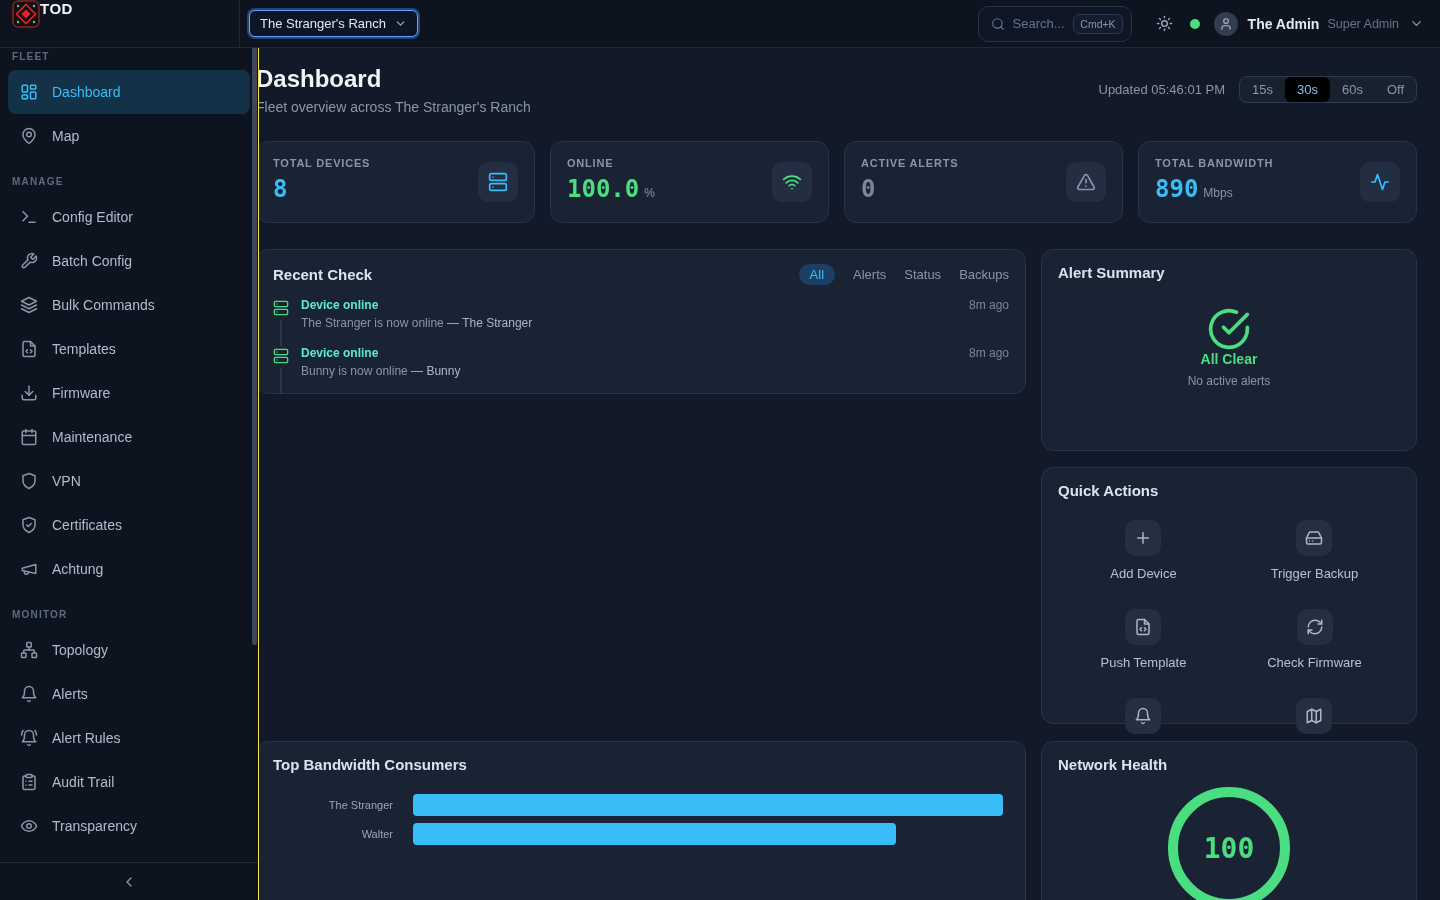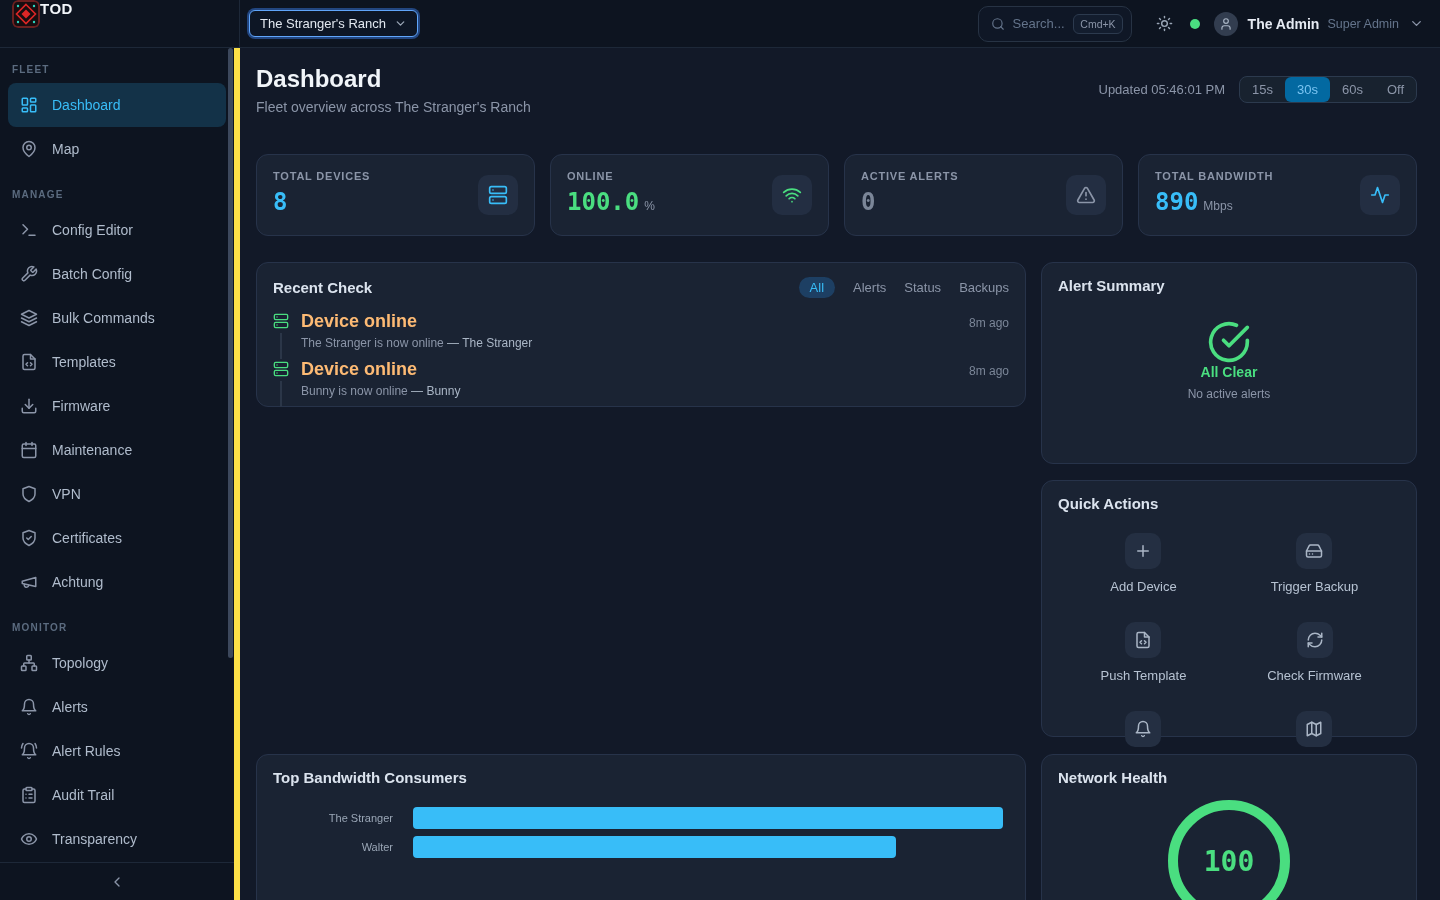--- a/index.html
+++ b/index.html
@@ -31,22 +31,22 @@
          padding:3px 6px; background:#131d2e; }
   .theme-btn { margin-left:24px; color:#9aa6b6; display:flex; cursor:pointer; }
   .status-dot { width:10px; height:10px; border-radius:50%; background:#4ade80; margin-left:17px; }
   .avatar { width:24px; height:24px; border-radius:50%; background:#323d4f; color:#aab6c6;
             display:flex; align-items:center; justify-content:center; margin-left:14px; }
   .user-name { margin-left:10px; font-size:14px; font-weight:600; color:#e5eaf2; }
   .user-role { margin-left:8px; font-size:12.5px; color:#64748b; }
   .user-caret { margin-left:10px; color:#8b95a8; display:flex; cursor:pointer; }
 
   
-  .sidebar { position:absolute; top:48px; left:0; width:240px; bottom:0; background:#0d1420;
-             border-right:6px solid #fde047; z-index:4; }
+  .sidebar { position:absolute; top:35px; left:0; width:259px; bottom:0; background:#0d1420;
+             border-right:1px solid #fde047; z-index:4; }
   .sb-scroll { position:absolute; top:0; right:1px; width:5px; height:610px;
                background:#3c485c; border-radius:3px; }
   .nav { padding-top:12px; }
   .nav-section { font-size:10px; font-weight:700; letter-spacing:1.2px; color:#5b6b7f;
                  padding:0 12px; margin:18px 0 8px; }
   .nav-section.first { margin-top:4px; }
   .nav-item { height:44px; margin:0 8px; border-radius:8px; display:flex; align-items:center;
               gap:14px; padding:0 12px; color:#b0bccc; font-size:14px; cursor:pointer; }
   .nav-item .nav-icon { display:flex; color:#8b95a8; }
   .nav-item.active { background:#133248; color:#38bdf8; }
@@ -58,27 +58,27 @@
   .main { position:absolute; left:240px; top:48px; right:0; bottom:0; padding:16px 23px 0 16px; overflow:hidden; }
   .page-head { display:flex; justify-content:space-between; }
   .page-title { font-size:24px; font-weight:700; color:#f1f5f9; line-height:30px; }
   .page-sub { font-size:14px; color:#8b95a8; margin-top:5px; }
   .head-right { display:flex; align-items:center; gap:14px; margin-top:12px; align-self:flex-start; }
   .updated { font-size:13px; color:#8b95a8; }
   .seg { display:flex; align-items:center; background:#18222f; border:1px solid #2c3a4e;
          border-radius:8px; overflow:hidden; }
   .seg button { font-family:"Liberation Sans",sans-serif; font-size:13px; color:#8b95a8; background:transparent;
                 border:none; padding:5px 12px; cursor:pointer; }
-  .seg button.on { background:#0369a1; color:#7ac4f2; border-radius:6px; }
+  .seg button.on { background:#000000; color:#7ac4f2; border-radius:6px; }
 
   .panel { background:#1a2333; border:1px solid #27334a; border-radius:12px; }
   .panel-title { font-size:15px; font-weight:600; color:#dbe3ee; }
 
   .stats { display:grid; grid-template-columns:repeat(4,1fr); gap:15px; margin-top:26px; }
-  .stat { height:82px; padding:15px 16px; display:flex; justify-content:space-between;margin-top:13px; }
+  .stat { height:82px; padding:15px 16px; display:flex; justify-content:space-between; }
   .stat-label { font-size:11px; font-weight:600; letter-spacing:.8px; color:#8b95a8; }
   .stat-value { margin-top:7px; font-family:"DejaVu Sans Mono",monospace; font-size:24px;
                 font-weight:700; line-height:26px; display:flex; align-items:baseline; }
   .stat-value .suffix { font-family:"Liberation Sans",sans-serif; font-size:12px; font-weight:400;
                         color:#8b95a8; margin-left:5px; }
   .stat-value.c-blue { color:#38bdf8; } .stat-value.c-green { color:#4ade80; } .stat-value.c-muted { color:#7b8698; }
   .stat-tile { width:40px; height:40px; border-radius:10px; background:#232e42; display:flex;
                align-items:center; justify-content:center; align-self:center; }
   .stat-tile.t-blue { color:#38bdf8; } .stat-tile.t-green { color:#4ade80; } .stat-tile.t-muted { color:#8b95a8; }
 
@@ -90,21 +90,21 @@
   .events-head { display:flex; justify-content:space-between; align-items:center; }
   .tabs { display:flex; align-items:center; gap:18px; }
   .tab { font-size:13px; color:#8b95a8; cursor:pointer; }
   .tab.on { background:#1d3f63; color:#38bdf8; border-radius:999px; padding:3px 11px; }
   .ev-list { margin-top:13px; }
   .ev { display:flex; gap:12px; height:48px; position:relative; }
   .ev-icon { width:16px; display:flex; flex-direction:column; align-items:center; color:#4ade80; flex:none; padding-top:2px; }
   .ev-line { width:2px; flex:1 1 auto; background:#2b3648; margin-top:4px; }
   .ev-body { flex:1 1 auto; }
   .ev-top { display:flex; justify-content:space-between; align-items:baseline; }
-  .ev-title { font-size:18px; font-weight:600; color:#fdba74; }
+  .ev-title { font-size:12px; font-weight:600; color:#5eead4; }
   .ev-time { font-size:12px; color:#7b8698; }
   .ev-sub { font-size:12px; color:#8b95a8; margin-top:4px; }
   .ev-sub .dev { color:#aab6c6; }
 
   
   .alert-sum { height:202px; padding:14px 16px; }
   .as-center { display:flex; flex-direction:column; align-items:center; margin-top:25px; }
   .as-icon { color:#4ade80; display:flex; }
   .as-status { font-size:14px; font-weight:600; color:#4ade80; }
   .as-detail { margin-top:7px; font-size:12px; color:#8b95a8; }

